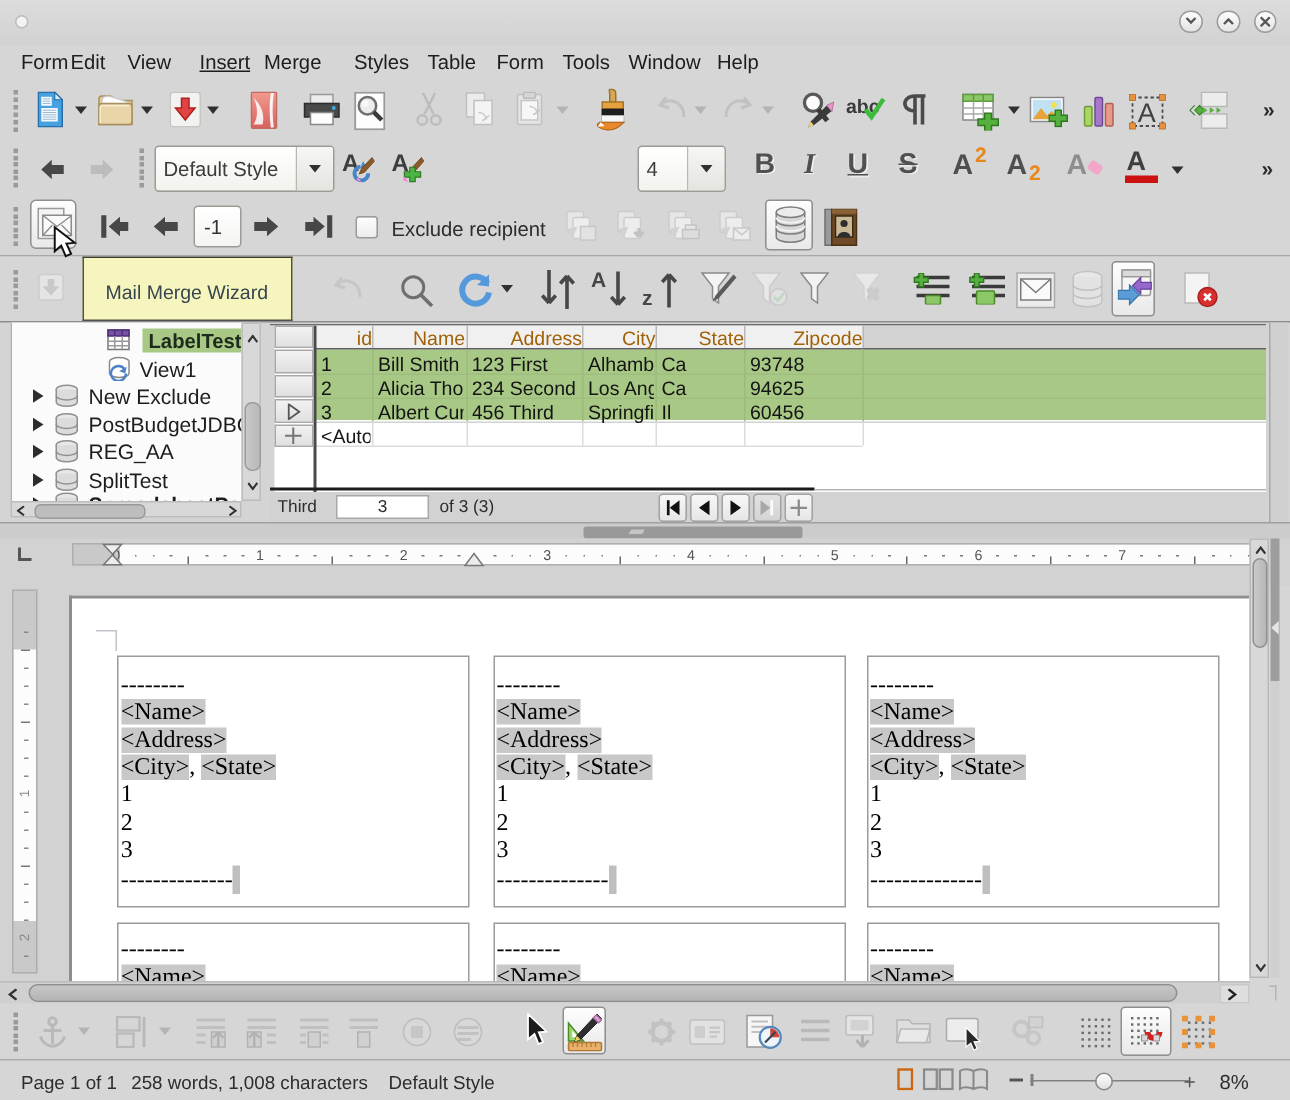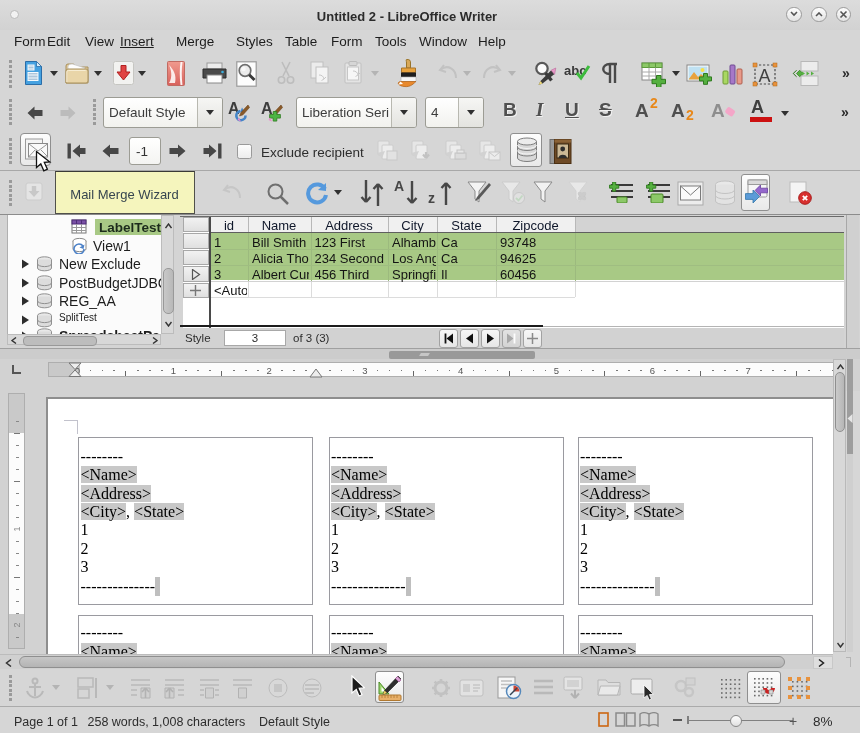--- a/index.html
+++ b/index.html
@@ -10,49 +10,48 @@
 .ddown{width:0;height:0;border-left:4px solid transparent;border-right:4px solid transparent;border-top:5px solid #303030;}
 .ddown.gray{border-top-color:#b4b4b4;}
 .combo{background:linear-gradient(#ffffff,#f2f2ee);border:1px solid #9c9c94;border-radius:3px;display:flex;align-items:center;}
 .combo .txt{flex:1;padding-left:5px;font-size:13.5px;color:#3c3c3c;white-space:nowrap;overflow:hidden;}
 .combo .btn{width:24px;align-self:stretch;border-left:1px solid #b8b8b0;background:linear-gradient(#f6f6f4,#e4e4e0);display:flex;align-items:center;justify-content:center;border-radius:0 2px 2px 0;}
 .pressedbtn{background:linear-gradient(#fdfdfd,#e9e9e9);border:1px solid #8f8f8f;border-radius:3px;}
 svg{display:block;}
 .mitem{font-size:13.5px;color:#1d1d1d;}
 .recbtn{width:18.5px;height:19px;background:linear-gradient(#f7f7f7,#e6e6e6);border:1px solid #a2a2a2;border-radius:3px;box-sizing:border-box;display:flex;align-items:center;justify-content:center;}
 .gcell{position:absolute;font-size:13px;color:#141414;white-space:nowrap;overflow:hidden;}
-.ghead{position:absolute;font-size:13px;color:#0f172a;text-align:center;}
+.ghead{position:absolute;font-size:13px;color:#a16207;text-align:right;}
 .rhcell{position:absolute;left:3px;width:26px;background:linear-gradient(#f2f2f2,#e0e0e0);border:1px solid #a8a8a8;box-sizing:border-box;}
 </style>
 </head>
 <body>
 
 <div class="abs" style="left:0;top:0;width:860px;height:30px;background:linear-gradient(#dcdcdc,#d2d2d2);border-bottom:1px solid #c2c2c2;">
   <div class="abs" style="left:10px;top:10px;width:7px;height:7px;border-radius:50%;background:#f2f2f2;border:1px solid #bbb;"></div>
-  <div class="abs" style="left:0;top:8.5px;width:860px;text-align:center;font-size:13px;font-weight:bold;color:#2b2b2b;padding-right:46px;box-sizing:border-box;">Untitled 2 - LibreOffice Writer</div>
 
   <div class="abs" style="left:786px;top:6.5px;width:15.5px;height:15.5px;border-radius:50%;background:linear-gradient(#fdfdfd,#e3e3e3);border:1px solid #9b9b9b;box-sizing:border-box;"></div>
   <svg class="abs" style="left:790px;top:11px;" width="8" height="6" viewBox="0 0 8 6">
       <path d="M1 1 L4 4 L7 1" stroke="#555" stroke-width="1.6" fill="none"></path>
     </svg>
   <div class="abs" style="left:811px;top:6.5px;width:15.5px;height:15.5px;border-radius:50%;background:linear-gradient(#fdfdfd,#e3e3e3);border:1px solid #9b9b9b;box-sizing:border-box;"></div>
   <svg class="abs" style="left:815px;top:12px;" width="8" height="6" viewBox="0 0 8 6">
       <path d="M1 4 L4 1 L7 4" stroke="#555" stroke-width="1.6" fill="none"></path>
     </svg>
   <div class="abs" style="left:835.5px;top:6.5px;width:15.5px;height:15.5px;border-radius:50%;background:linear-gradient(#fdfdfd,#e3e3e3);border:1px solid #9b9b9b;box-sizing:border-box;"></div>
   <svg class="abs" style="left:839px;top:10px;" width="9" height="9" viewBox="0 0 9 9">
       <path d="M1.5 1.5 L7.5 7.5 M7.5 1.5 L1.5 7.5" stroke="#555" stroke-width="1.6" fill="none"></path>
     </svg>
 </div>
 
 <div class="abs" style="left:0;top:30px;width:860px;height:25px;background:#d6d6d6;">
   <span class="abs mitem" style="left:14px;top:4px;">Form</span>
   <span class="abs mitem" style="left:47px;top:4px;">Edit</span>
   <span class="abs mitem" style="left:85px;top:4px;">View</span>
-  <span class="abs mitem" style="left:120px;top:4px;text-decoration:underline;">Insert</span>
+  <span class="abs mitem" style="left:133px;top:4px;text-decoration:underline;">Insert</span>
   <span class="abs mitem" style="left:176px;top:4px;">Merge</span>
   <span class="abs mitem" style="left:236px;top:4px;">Styles</span>
   <span class="abs mitem" style="left:285px;top:4px;">Table</span>
   <span class="abs mitem" style="left:331px;top:4px;">Form</span>
   <span class="abs mitem" style="left:375px;top:4px;">Tools</span>
   <span class="abs mitem" style="left:419px;top:4px;">Window</span>
   <span class="abs mitem" style="left:478px;top:4px;">Help</span>
 </div>
 
 <div class="abs" style="left:0;top:55px;width:860px;height:37px;background:#d6d6d6;border-bottom:1px solid #cacaca;" id="tb1">
@@ -261,26 +260,20 @@
     <path d="M9.5 21 L13 22.5 L10.8 18.8 Z" fill="#ee8ad0"></path>
   </svg>
 
   <svg class="abs" style="left:261px;top:7px;" width="23" height="24" viewBox="0 0 23 24">
     <text x="0" y="15" font-family="Liberation Sans" font-size="16" font-weight="bold" fill="#3d3d3d">A</text>
     <path d="M20 6 L13 13.5 L11.5 17 L15 15.8 L21.5 8.5 Z" fill="#8a5a28" stroke="#6b431c" stroke-width="0.6"></path>
     <path d="M12.2 12.5 h3.6 v3 h3.6 v3.6 h-3.6 v3 h-3.6 v-3 h-3.6 v-3.6 h3.6 z" fill="#4cb544" stroke="#2f7a1f" stroke-width="0.8"></path>
     <path d="M7.5 21 L11 22.5 L9 18.5 Z" fill="#ee8ad0"></path>
   </svg>
 
-  <div class="combo abs" style="left:296px;top:5px;width:119px;height:29px;">
-    <div class="txt">Liberation Seri</div>
-    <div class="btn">
-        <div class="ddown"></div>
-      </div>
-  </div>
 
   <div class="combo abs" style="left:425px;top:5px;width:57px;height:29px;">
     <div class="txt">4</div>
     <div class="btn">
         <div class="ddown"></div>
       </div>
   </div>
 
   <div class="abs" style="left:503px;top:6.5px;font-size:19px;font-weight:bold;color:#505050;text-shadow:1px 1px 0 #f2f2f2;">B</div>
   <div class="abs" style="left:536px;top:6.5px;font-size:19px;font-style:italic;font-weight:bold;color:#505050;font-family:'Liberation Serif',serif;text-shadow:1px 1px 0 #f2f2f2;">I</div>
@@ -547,21 +540,21 @@
     </svg>
     <div class="abs" style="left:51px;top:78px;font-size:14px;color:#1d1d1d;">REG_AA</div>
     <svg class="abs" style="left:13px;top:99.5px;" width="9" height="10" viewBox="0 0 9 10">
         <path d="M1 0.5 L8 5 L1 9.5 Z" fill="#2d2d2d"></path>
       </svg>
     <svg class="abs" style="left:28px;top:96.5px;" width="17" height="16" viewBox="0 0 17 16">
       <ellipse cx="8.5" cy="3.6" rx="7" ry="2.8" fill="#e8e8e8" stroke="#909090"></ellipse>
       <path d="M1.5 3.6 V12 a7 2.8 0 0 0 14 0 V3.6" fill="#dcdcdc" stroke="#909090"></path>
       <path d="M1.5 7.8 a7 2.8 0 0 0 14 0" fill="none" stroke="#909090"></path>
     </svg>
-    <div class="abs" style="left:51px;top:96.5px;font-size:10px;color:#1d1d1d;">SplitTest</div>
+    <div class="abs" style="left:51px;top:96.5px;font-size:14px;color:#1d1d1d;">SplitTest</div>
     <svg class="abs" style="left:13px;top:116px;" width="9" height="10" viewBox="0 0 9 10">
         <path d="M1 0.5 L8 5 L1 9.5 Z" fill="#2d2d2d"></path>
       </svg>
     <svg class="abs" style="left:28px;top:113px;" width="17" height="16" viewBox="0 0 17 16">
       <ellipse cx="8.5" cy="3.6" rx="7" ry="2.8" fill="#e8e8e8" stroke="#909090"></ellipse>
       <path d="M1.5 3.6 V12 a7 2.8 0 0 0 14 0 V3.6" fill="#dcdcdc" stroke="#909090"></path>
     </svg>
     <div class="abs" style="left:51px;top:113px;font-size:14px;font-weight:bold;color:#1d1d1d;">SpreadsheetPage</div>
   </div>
 
@@ -656,21 +649,21 @@
     <div class="gcell" style="left:261px;top:33.5px;width:54px;">Ca</div>
     <div class="gcell" style="left:261px;top:50px;width:54px;">Il</div>
     <div class="gcell" style="left:320px;top:17.5px;width:74px;">93748</div>
     <div class="gcell" style="left:320px;top:33.5px;width:74px;">94625</div>
     <div class="gcell" style="left:320px;top:50px;width:74px;">60456</div>
     <div class="abs" style="left:0;top:108px;width:363px;height:1.5px;background:#1c1c1c;"></div>
     <div class="abs" style="left:363px;top:108.5px;width:301px;height:1px;background:#b4b4b4;"></div>
   </div>
 
   <div class="abs" style="left:180px;top:113px;width:664px;height:20px;background:#d2d2d2;" id="recbar">
-    <div class="abs" style="left:5px;top:4px;font-size:11.5px;color:#2d2d2d;">Style</div>
+    <div class="abs" style="left:5px;top:4px;font-size:11.5px;color:#2d2d2d;">Third</div>
     <div class="abs" style="left:44px;top:1.5px;width:62px;height:16.5px;background:#fff;border:1px solid #a8a8a8;box-sizing:border-box;">
       <div class="abs" style="left:0;top:1.5px;width:60px;text-align:center;font-size:11.5px;color:#2d2d2d;">3</div>
     </div>
     <div class="abs" style="left:113px;top:4px;font-size:11.5px;color:#2d2d2d;">of 3 (3)</div>
     <div class="abs recbtn" style="left:259px;top:1px;">
         <svg width="11" height="11" viewBox="0 0 11 11">
           <path d="M2.5 0.5 V10.5" stroke="#111" stroke-width="1.8"></path>
           <path d="M10 0.5 L3.5 5.5 L10 10.5 Z" fill="#111"></path>
         </svg>
       </div>

